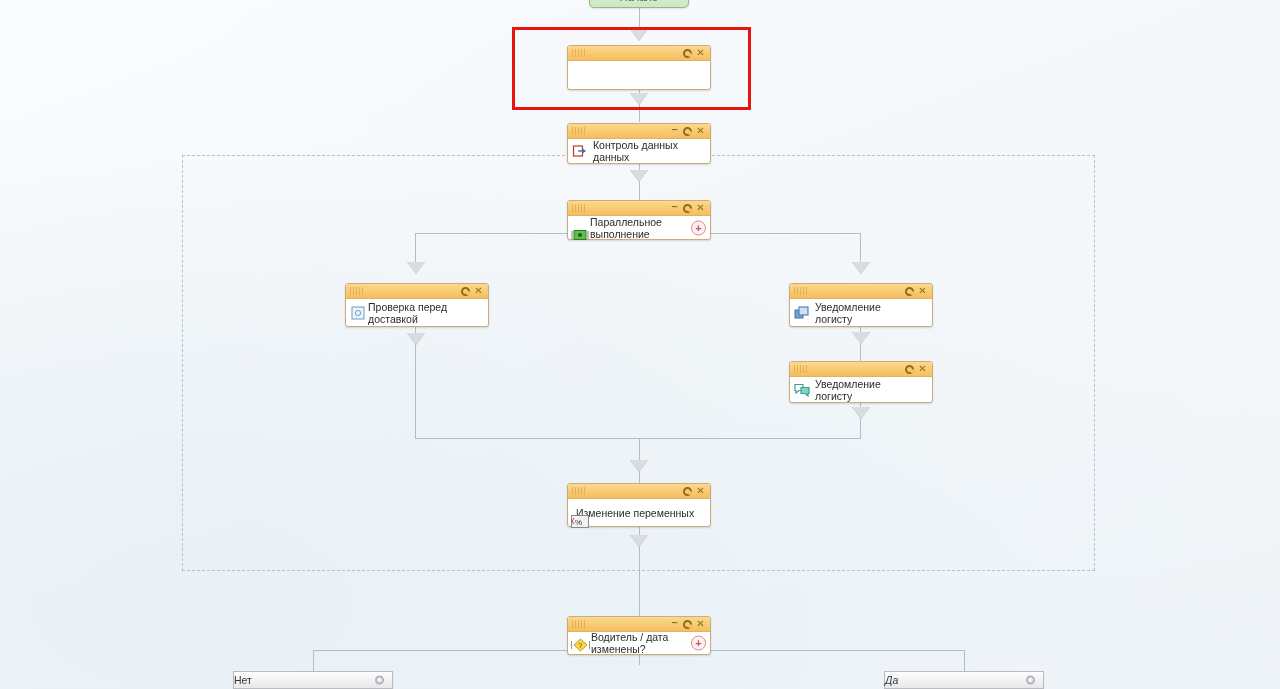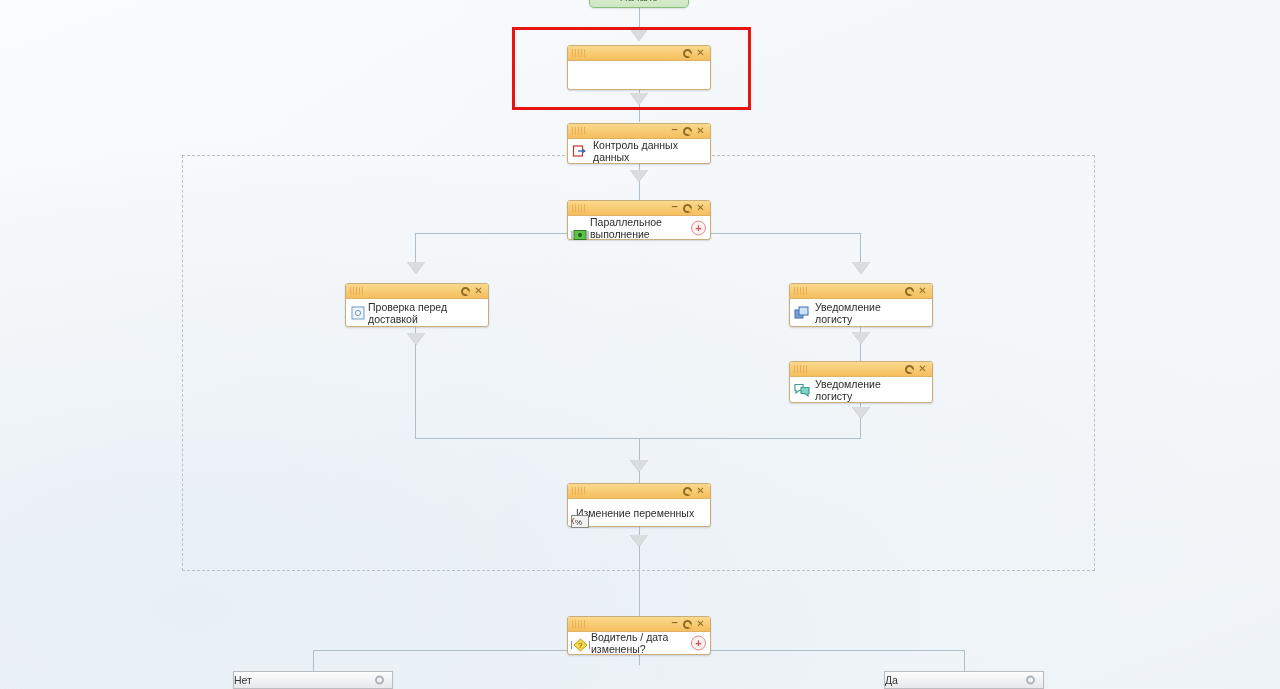--- a/index.html
+++ b/index.html
@@ -336,20 +336,20 @@
       <span class="node-label" style="padding-left:23px;padding-right:22px;">Водитель / дата изменены?</span>
       <div class="plus-btn">+</div>
     </div>
   </div>
 
   <div class="gw-btn" style="left:233px;top:671px;width:160px;height:18px;">
     <span>Нет</span>
     <span class="gw-gear"></span>
   </div>
 
-  <div class="gw-btn" style="left:884px;top:671px;width:160px;height:18px;">
+  <div class="gw-btn" style="left:884px;top:671px;width:160px;height:18px;font-style:italic;">
     <span>Да</span>
     <span class="gw-gear"></span>
   </div>
 
   <div class="highlight" style="left:512px;top:27px;width:239px;height:83px;"></div>
 
 </div>
 
 </body></html>

